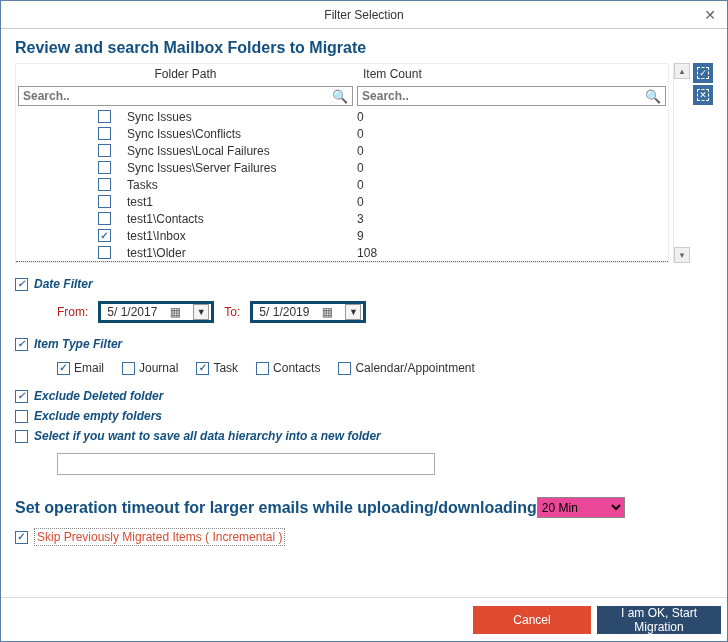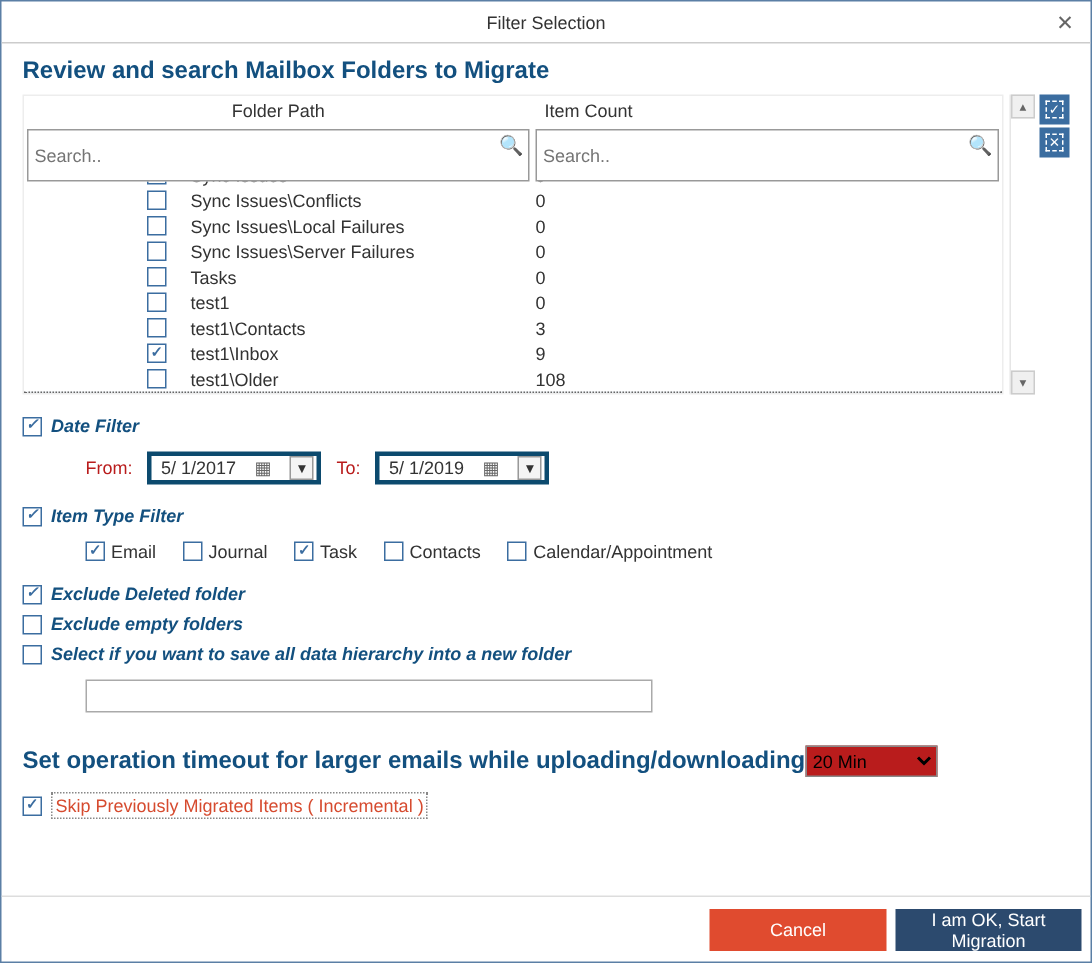--- a/index.html
+++ b/index.html
@@ -9,21 +9,21 @@
 .content { padding: 10px 14px 0 14px; flex: 1; overflow: hidden; display: flex; flex-direction: column; }
 .section-title { color: #13507f; font-weight: 600; font-size: 16px; margin-bottom: 6px; }
 .table-area { display: flex; gap: 4px; height: 200px; margin-bottom: 14px; }
 .table-wrap { flex: 1; border: 1px solid #ededed; display: flex; flex-direction: column; overflow: hidden; }
 .thead { display: flex; height: 22px; background: #fff; }
 .th { padding: 3px 8px; font-size: 12px; color: #333; }
 .th-folder { flex: 0 0 52%; text-align: center; }
 .th-count { flex: 1; }
 .searchrow { display: flex; height: 22px; }
 .searchrow .sc { position: relative; padding: 0 2px; }
-.searchrow .sc input { width: 100%; height: 35px; border: 1px solid #999; padding: 0 20px 0 4px; font-size: 12px; color: #404040; }
+.searchrow .sc input { width: 100%; height: 20px; border: 1px solid #999; padding: 0 20px 0 4px; font-size: 12px; color: #404040; font-weight: bold; }
 .searchrow .sc .mag { position: absolute; right: 6px; top: 3px; color: #3b6da0; font-size: 13px; pointer-events: none; }
 .sc-folder { flex: 0 0 52%; }
 .sc-count { flex: 1; }
 .tbody { flex: 1; overflow: hidden; }
 .row { display: flex; height: 17px; align-items: center; font-size: 12px; }
 .row.sel { background: #e8ecef; border: 1px dotted #666; }
 .c-folder { flex: 0 0 52%; display: flex; align-items: center; padding-left: 82px; gap: 16px; }
 .c-count { flex: 1; padding-left: 2px; }
 .bx-wrap { width: 13px; height: 13px; border: 1px solid #3b6da0; display: inline-flex; align-items: center; justify-content: center; font-size: 10px; line-height: 1; background: #fff; cursor: pointer; }
 .bx-wrap.checked::after { content: "✓"; color: #3b6da0; font-weight: bold; }
@@ -34,25 +34,25 @@
 .table-scroll { width: 16px; display: flex; flex-direction: column; justify-content: space-between; border-left: 1px solid #e6e6e6; }
 .cb-row { display: flex; align-items: center; gap: 6px; margin-bottom: 6px; font-style: italic; }
 .cb-row.header { color: #13507f; font-weight: 600; }
 .cb-label { font-size: 12px; }
 .date-row { display: flex; align-items: center; gap: 10px; padding-left: 42px; margin-bottom: 14px; margin-top: 4px; }
 .date-row .lbl { font-size: 12px; color: #b91c1c; }
 .datepick { display: flex; align-items: center; border: 3px solid #0c4a6e; height: 22px; width: 116px; background: #fff; padding: 0 2px 0 6px; justify-content: space-between; }
 .datepick .dd { width: 16px; height: 16px; border: 1px solid #999; display: flex; align-items: center; justify-content: center; font-size: 9px; background: #f4f4f4; cursor: pointer; }
 .datepick .cal { font-size: 12px; color: #666; }
 .item-types { display: flex; gap: 18px; padding-left: 42px; margin-bottom: 14px; margin-top: 4px; }
-.item-types .it { display: flex; gap: 4px; }
+.item-types .it { display: flex; align-items: center; gap: 4px; }
 .newfolder-input { margin-left: 42px; margin-top: 4px; margin-bottom: 14px; }
 .newfolder-input input { width: 378px; height: 22px; border: 1px solid #aaa; padding: 0 4px; }
 .timeout-row { display: flex; align-items: center; gap: 0; margin-top: 8px; margin-bottom: 10px; }
-.timeout-row select { width: 88px; height: 21px; border: 1px solid #888; font-size: 12px; background: #b91c1c; }
+.timeout-row select { width: 88px; height: 21px; border: 1px solid #888; font-size: 12px; background: #ec4899; }
 .skip-row { display: flex; align-items: center; gap: 6px; }
 .skip-row .lbl { color: #d64b2f; border: 1px dotted #888; padding: 1px 2px; }
 .footer { height: 44px; border-top: 1px solid #ddd; display: flex; justify-content: flex-end; align-items: center; padding-right: 6px; gap: 6px; margin-top: auto; }
 .btn { height: 28px; display: flex; align-items: center; justify-content: center; font-size: 12px; cursor: pointer; border: none; }
 .btn-cancel { width: 118px; background: #e04b2f; color: #fff; }
 .btn-start { width: 124px; background: #2c4a6e; color: #fff; }
 </style>
 </head>
 <body>
 

